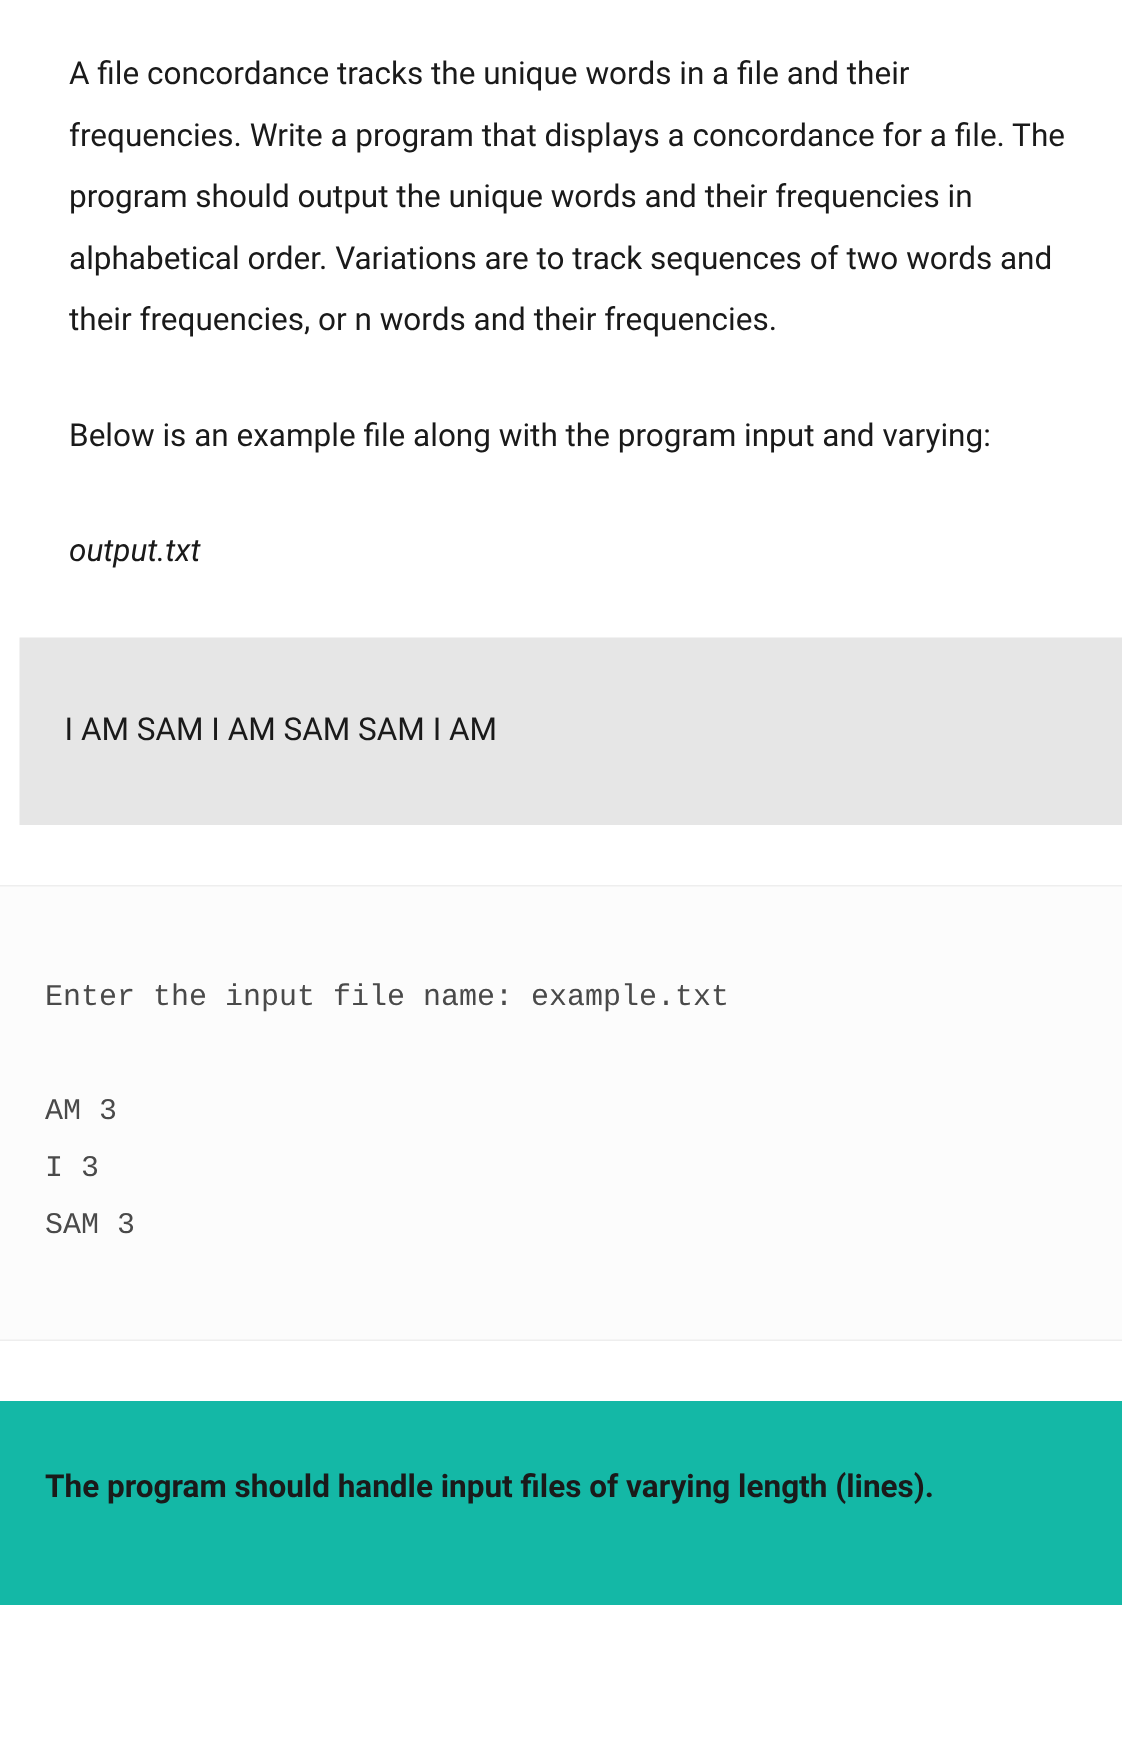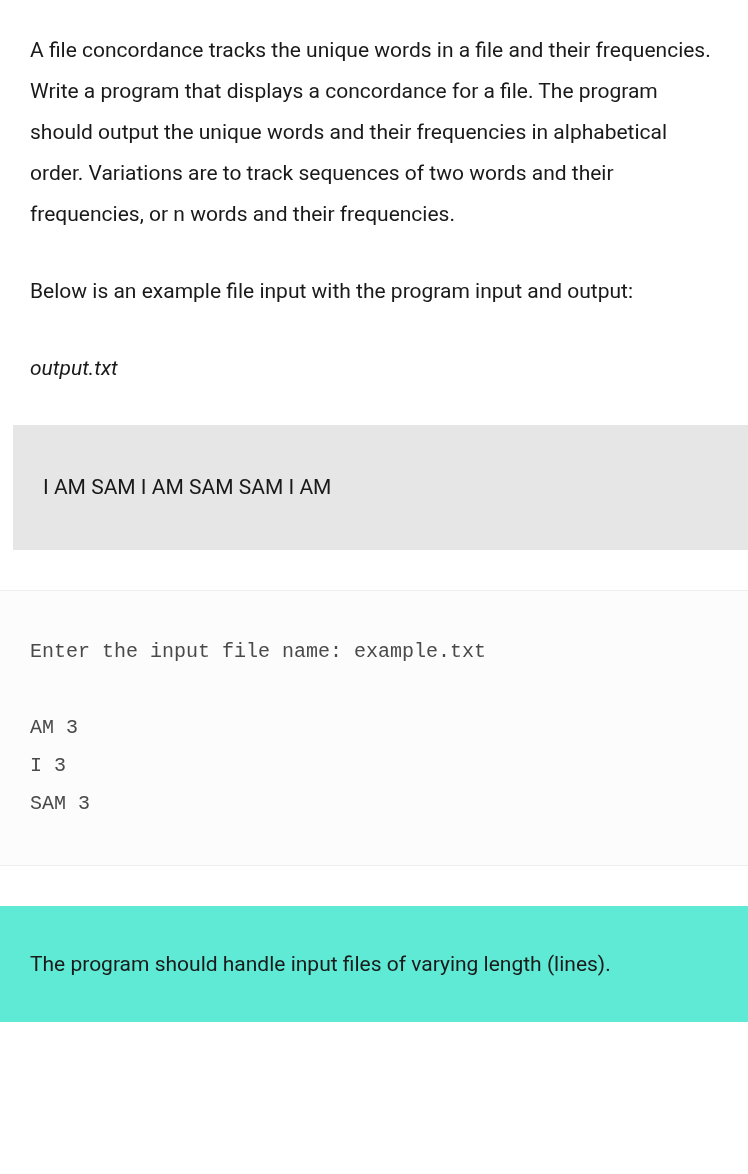--- a/index.html
+++ b/index.html
@@ -9,21 +9,21 @@
     }
     body {
       font-family: -apple-system, BlinkMacSystemFont, "Segoe UI", Roboto, Helvetica, Arial, sans-serif;
       font-size: 21px;
       line-height: 1.95;
       color: #1a1a1a;
       background: #ffffff;
       width: 748px;
     }
     .content-padding {
-      padding-left: 30px;
+      padding-left: 46px;
       padding-right: 30px;
     }
     .intro {
       padding-top: 30px;
       padding-bottom: 36px;
     }
     .subtext {
       padding-top: 0;
       padding-bottom: 36px;
     }
@@ -40,37 +40,38 @@
       margin-left: 13px;
     }
     .code-box {
       background: #fcfcfc;
       border-top: 1px solid #eeeeee;
       border-bottom: 1px solid #eeeeee;
       font-family: "SFMono-Regular", Consolas, "Liberation Mono", Menlo, Courier, monospace;
       font-size: 20px;
       line-height: 1.9;
       color: #4a4a4a;
-      padding: 42px 30px;
+      padding: 56px 30px;
       margin-top: 40px;
       margin-bottom: 40px;
       white-space: pre;
     }
     .blue-box {
-      background: #5eead4;
-      padding: 38px 30px 38px 30px;
+      background: #14b8a6;
+      padding: 38px 30px 58px 30px;
       line-height: 1.95;
+      font-weight: bold;
     }
   </style>
 </head>
 <body>
 
 <div class="content-padding intro">A file concordance tracks the unique words in a file and their frequencies. Write a program that displays a concordance for a file. The program should output the unique words and their frequencies in alphabetical order. Variations are to track sequences of two words and their frequencies, or n words and their frequencies.</div>
 
-<div class="content-padding subtext">Below is an example file input with the program input and output:</div>
+<div class="content-padding subtext">Below is an example file along with the program input and varying:</div>
 
 <div class="content-padding filename">output.txt</div>
 
 <div class="grey-box">
   <span>I AM SAM I AM SAM SAM I AM</span>
 </div>
 
 <div class="code-box"><span>Enter the input file name: example.txt
 
 AM 3

